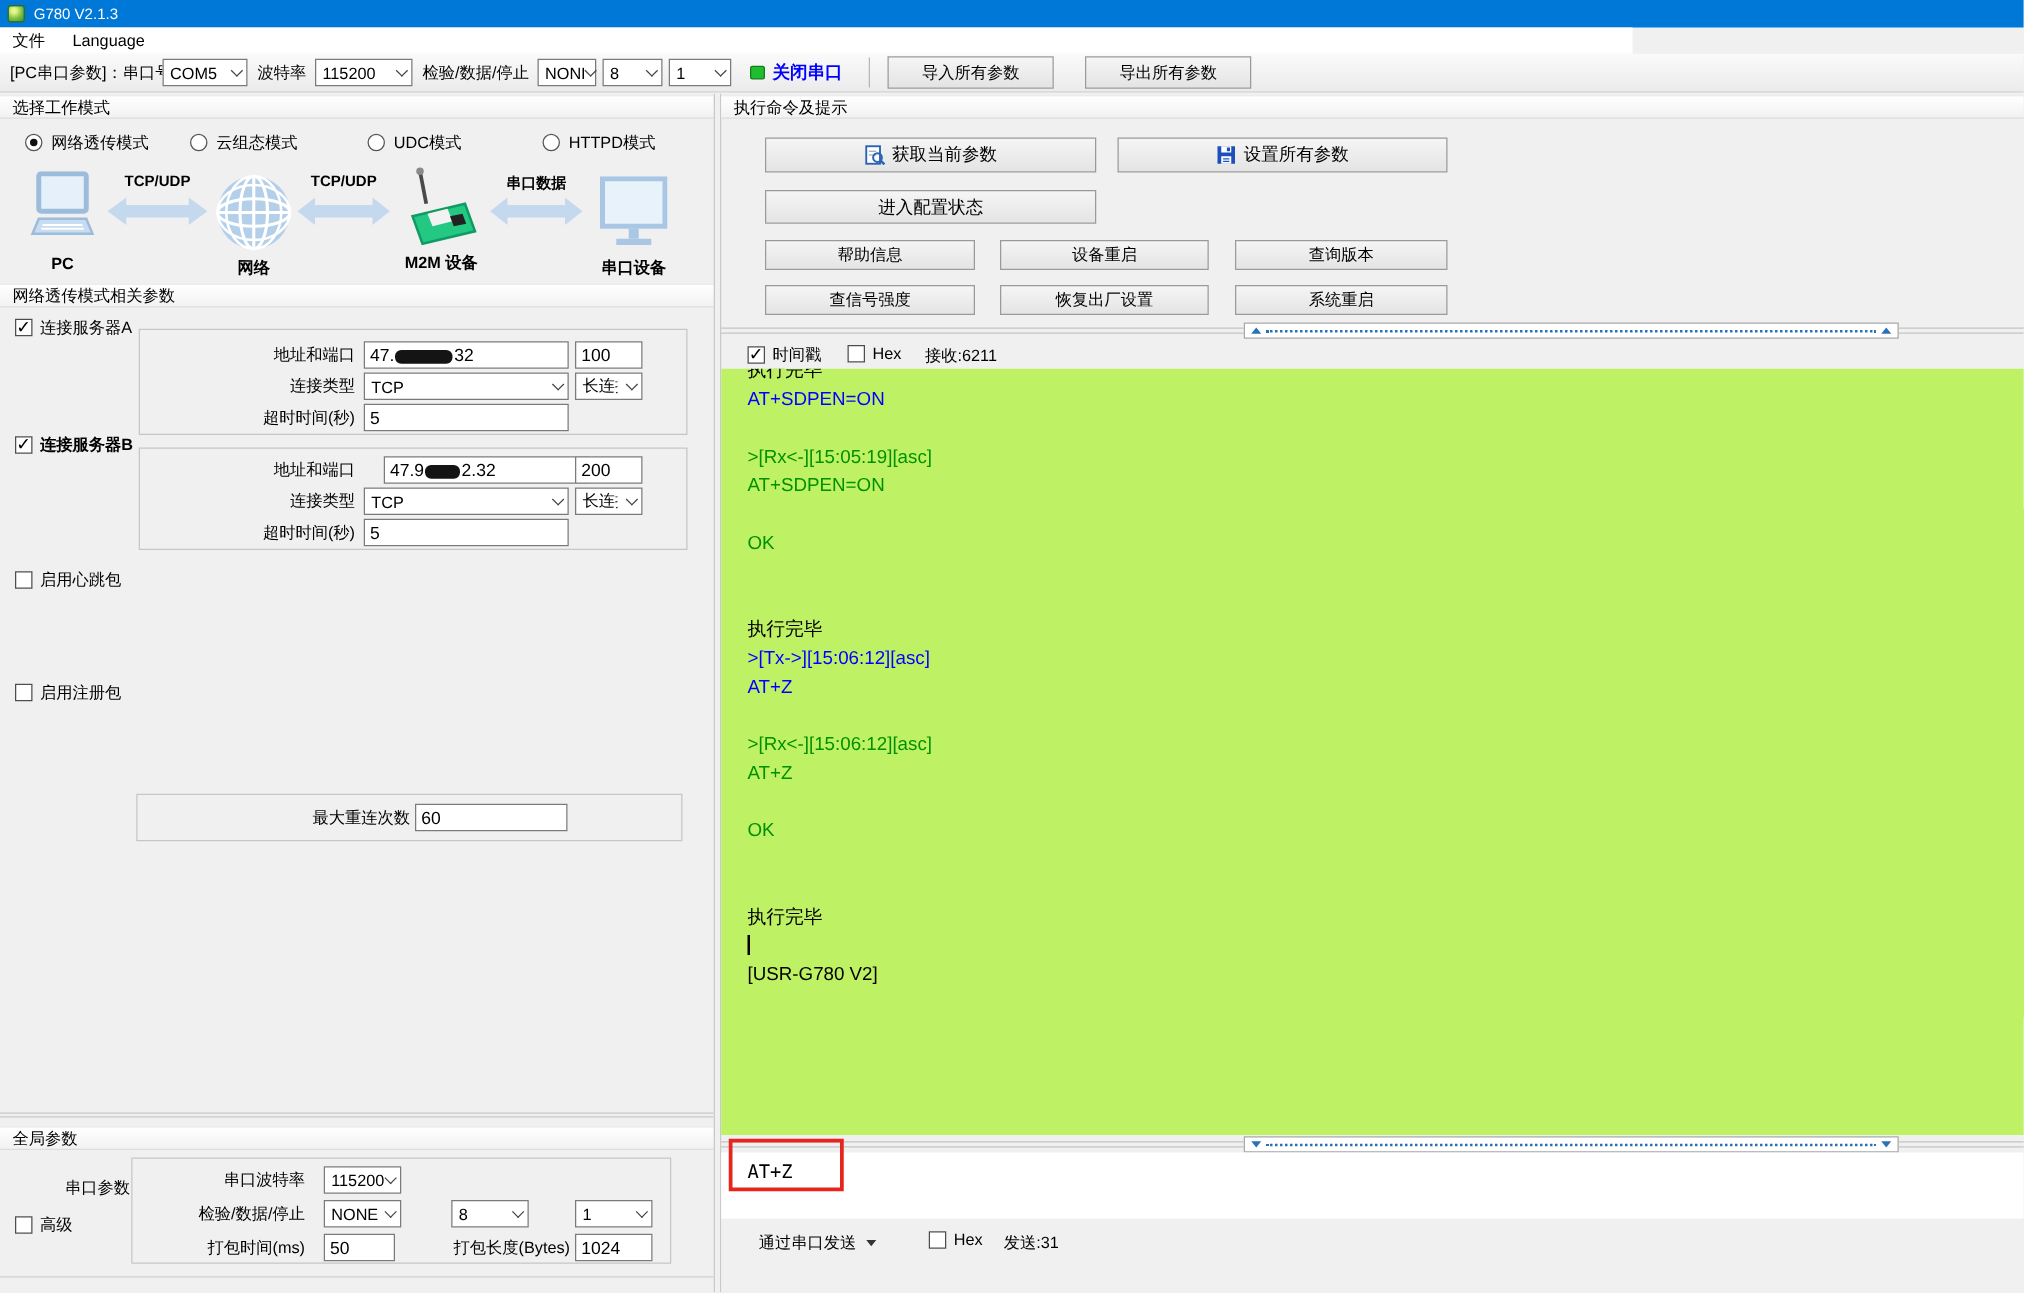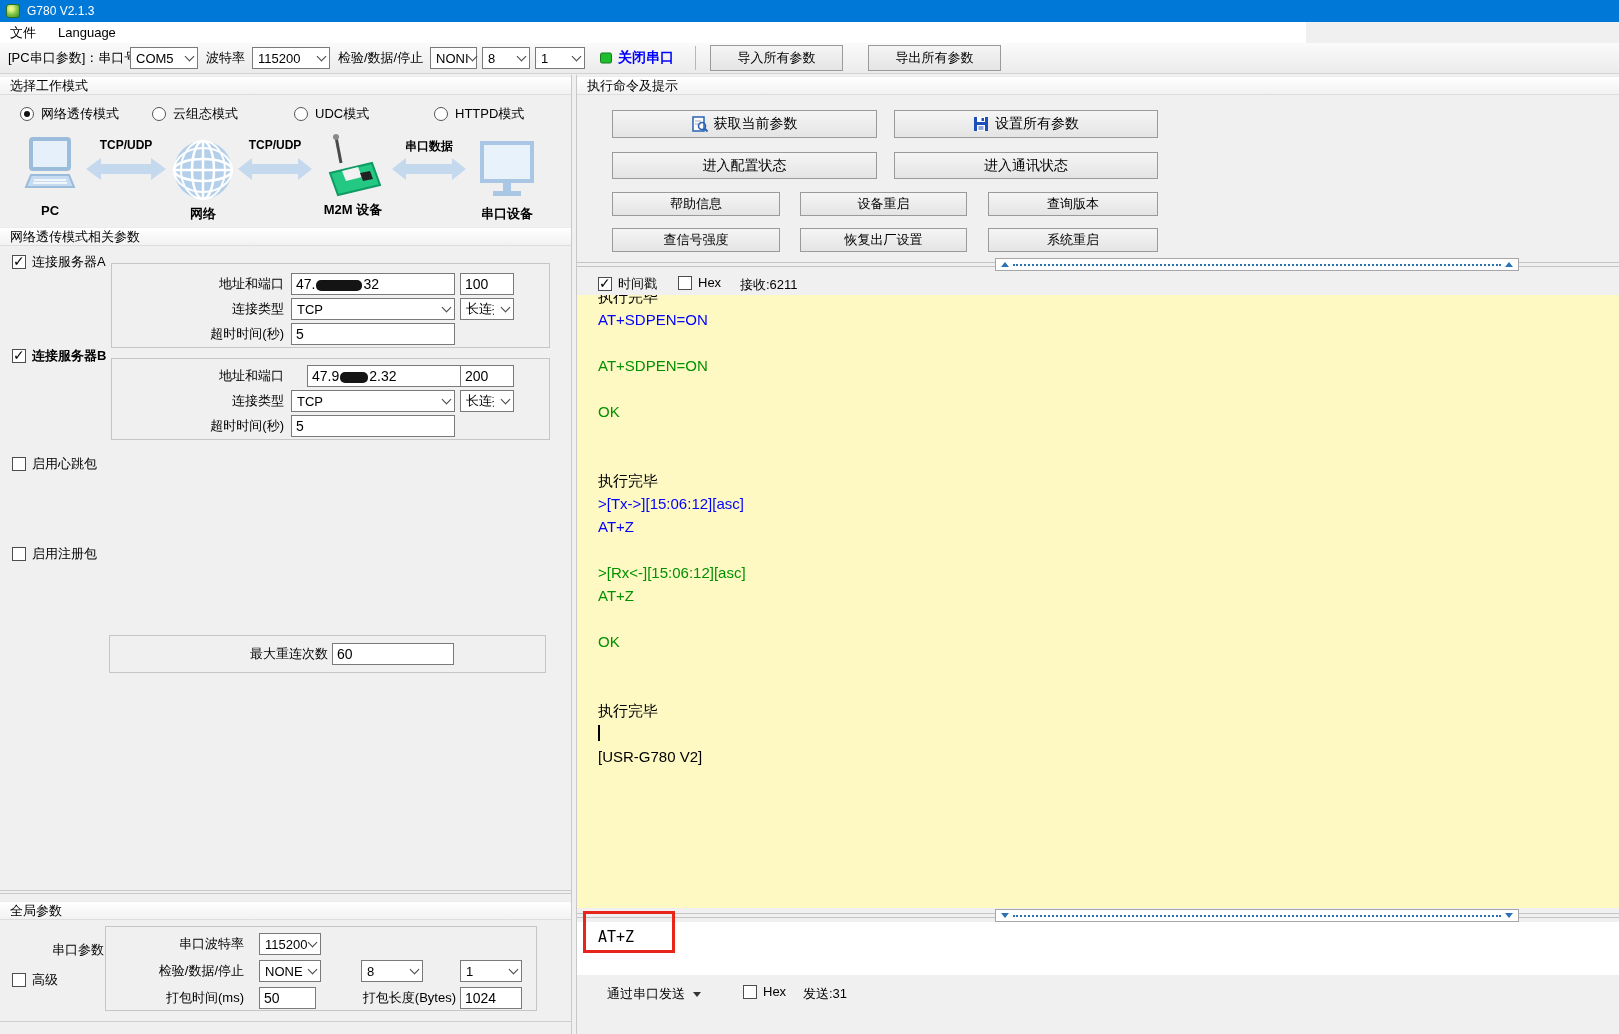--- a/index.html
+++ b/index.html
@@ -55,21 +55,21 @@
   .linklabel { font-size:12px; font-weight:bold; text-align:center; white-space:nowrap; }
 
   
   .strack { height:5px; border-top:1px solid #c4c4c4; border-bottom:1px solid #c4c4c4; }
   .sph { height:13px; background:#fff; border:1px solid #a6a6a6; display:flex; align-items:center; gap:4px; padding:0 5px; }
   .sph .dots { flex:1; height:0; border-top:2px dotted #2a72b5; }
   .tri-up { width:0; height:0; border-left:4px solid transparent; border-right:4px solid transparent; border-bottom:5px solid #2a72b5; }
   .tri-down { width:0; height:0; border-left:4px solid transparent; border-right:4px solid transparent; border-top:5px solid #2a72b5; }
 
   
-  #log { background:#fef9c3; overflow:hidden; padding-left:21px; font-size:15px; }
+  #log { background:#bef264; overflow:hidden; padding-left:21px; font-size:15px; }
   #log .inner { margin-top:-10px; }
   .log-line { height:23px; line-height:23px; white-space:pre; color:#000; }
   .t-tx { color:#0000ff; }
   .t-rx { color:#009100; }
   .t-cursor::after { content:""; display:inline-block; width:2px; height:16px; background:#000; margin-top:3px; }
 
   #send-area { background:#fff; }
   #send-text { font-family:"DejaVu Sans Mono","Liberation Mono",monospace; font-size:15px; }
   #red-annotation { border:3px solid #e8251c; background:transparent; z-index:9; }
 
@@ -304,21 +304,20 @@
       <rect x="1" y="1" width="14" height="14" fill="#1d4fbb"></rect>
       <rect x="4" y="1" width="8" height="5" fill="#fff"></rect>
       <rect x="8.5" y="2" width="2.5" height="3" fill="#1d4fbb"></rect>
       <rect x="4" y="9" width="8" height="6" fill="#fff"></rect>
       <line x1="5.5" y1="11" x2="10.5" y2="11" stroke="#1d4fbb" stroke-width="1"></line>
       <line x1="5.5" y1="13" x2="10.5" y2="13" stroke="#1d4fbb" stroke-width="1"></line>
     </svg>
     <span>设置所有参数</span>
   </div>
   <div class="abs btn" style="left:35px; top:77px; width:265px; height:27px; font-size:14px;">进入配置状态</div>
-  <div class="abs btn" style="left:317px; top:77px; width:264px; height:27px; font-size:14px;">进入通讯状态</div>
   <div class="abs btn" style="left:35px; top:117px; width:168px; height:24px;">帮助信息</div>
   <div class="abs btn" style="left:223px; top:117px; width:167px; height:24px;">设备重启</div>
   <div class="abs btn" style="left:411px; top:117px; width:170px; height:24px;">查询版本</div>
   <div class="abs btn" style="left:35px; top:153px; width:168px; height:24px;">查信号强度</div>
   <div class="abs btn" style="left:223px; top:153px; width:167px; height:24px;">恢复出厂设置</div>
   <div class="abs btn" style="left:411px; top:153px; width:170px; height:24px;">系统重启</div>
 
   <div class="abs strack" style="left:0; top:187px; width:1042px;"></div>
   <div class="abs sph" style="left:418px; top:183px; width:524px;">
     <span class="tri-up"></span>
@@ -339,20 +338,21 @@
   <div class="abs" id="log" style="left:0; top:220px; width:1042px; height:613px;">
     <div class="inner">
 
         <div class="log-line t-plain"><span>执行完毕</span></div>
 
 
         <div class="log-line t-tx"><span>AT+SDPEN=ON</span></div>
 
         <div class="log-line t-blank"><span></span></div>
 
+        <div class="log-line t-rx"><span>&gt;[Rx&lt;-][15:05:19][asc]</span></div>
 
         <div class="log-line t-rx"><span>AT+SDPEN=ON</span></div>
 
         <div class="log-line t-blank"><span></span></div>
 
         <div class="log-line t-rx"><span>OK</span></div>
 
         <div class="log-line t-blank"><span></span></div>
 
         <div class="log-line t-blank"><span></span></div>

